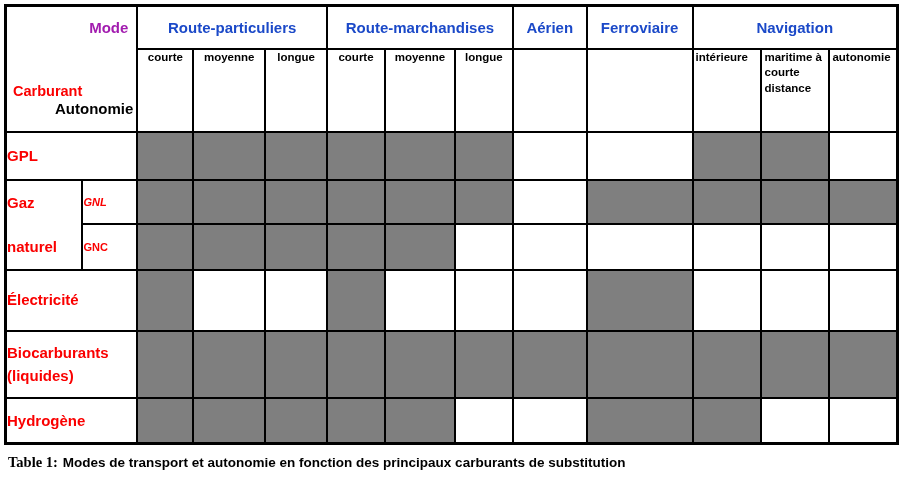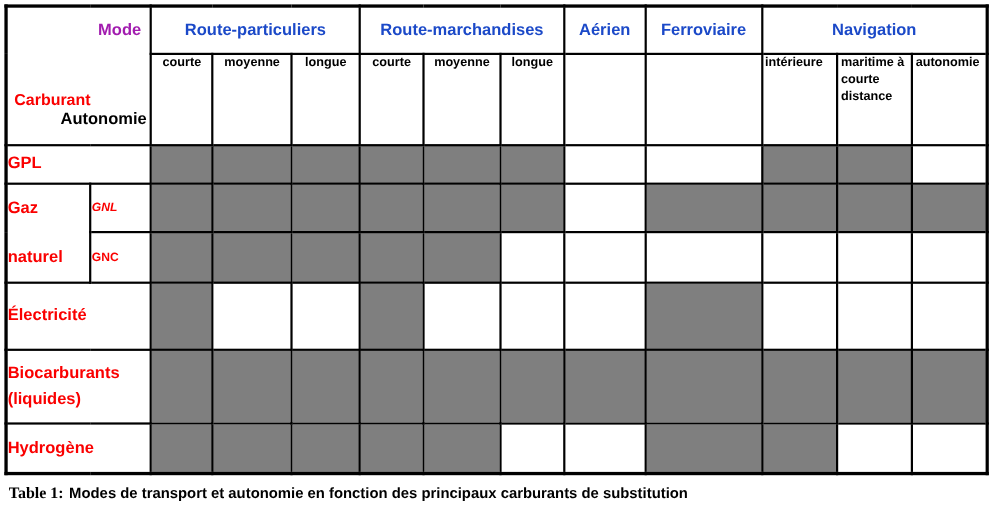--- a/index.html
+++ b/index.html
@@ -111,21 +111,21 @@
     <td class="sub-h">courte</td>
     <td class="sub-h">moyenne</td>
     <td class="sub-h">longue</td>
     <td class="sub-h"></td>
     <td class="sub-h"></td>
     <td class="sub-h left">intérieure</td>
     <td class="sub-h left">maritime à courte distance</td>
     <td class="sub-h left">autonomie</td>
   </tr>
 
-  <tr style="height:35px">
+  <tr style="height:48px">
     <td class="row-label red-txt" colspan="2" style="color: rgb(250, 0, 0);">GPL</td>
   <td style="background: rgb(127, 127, 127);"></td>
         <td style="background: rgb(127, 127, 127);"></td>
         <td style="background: rgb(127, 127, 127);"></td>
         <td style="background: rgb(127, 127, 127);"></td>
         <td style="background: rgb(127, 127, 127);"></td>
         <td style="background: rgb(127, 127, 127);"></td>
         <td></td>
         <td></td>
         <td style="background: rgb(127, 127, 127);"></td>

